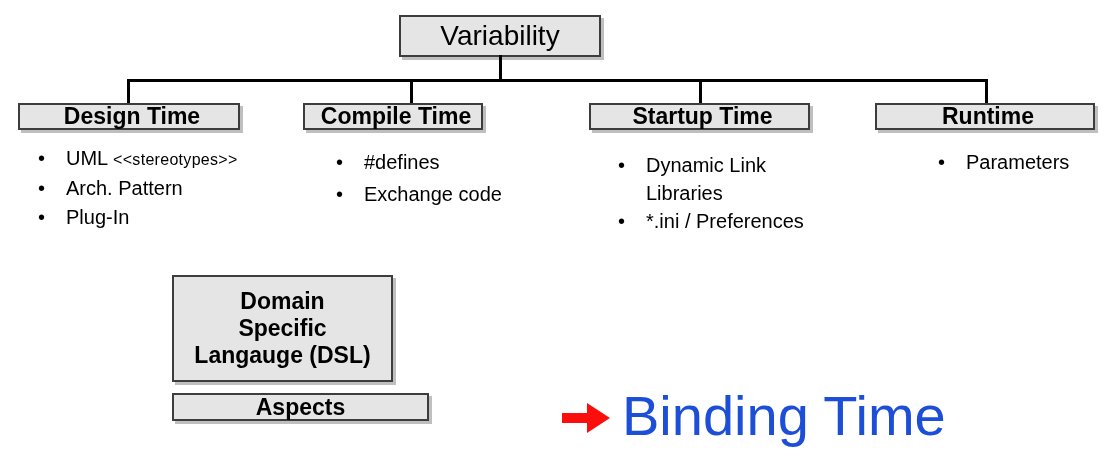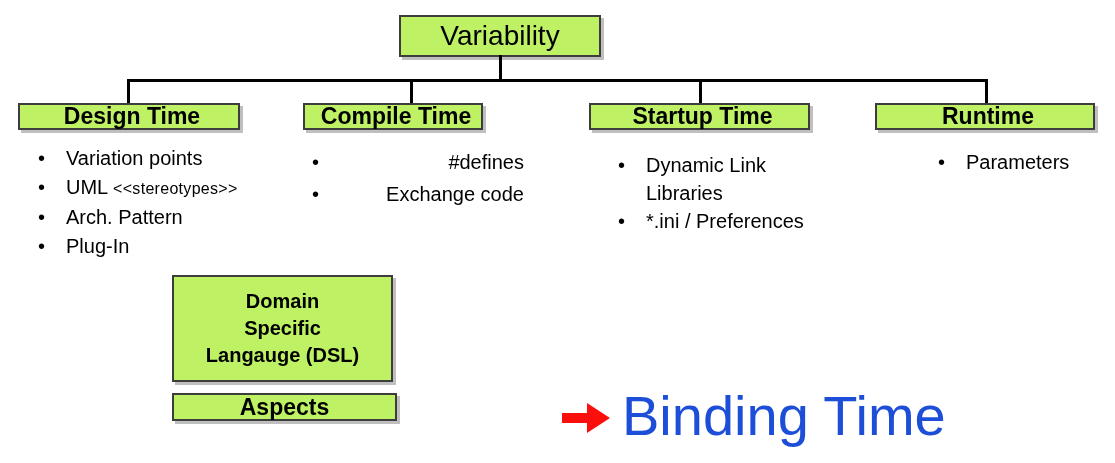--- a/index.html
+++ b/index.html
@@ -3,21 +3,21 @@
 <meta charset="utf-8">
 <style>
   html,body{margin:0;padding:0;}
   body{
     width:1115px;height:463px;position:relative;background:#ffffff;
     font-family:"Liberation Sans",sans-serif;color:#000;overflow:hidden;
   }
   .abs{position:absolute;}
   .gbox{
     position:absolute;
-    background:#bef264;
+    background:#e5e5e5;
     border:2px solid #3d3d3d;
     box-shadow:3px 3px 0 rgba(0,0,0,0.25);
     box-sizing:border-box;
     display:flex;align-items:center;justify-content:center;
     text-align:center;
   }
   .root-box{left:399px;top:15px;width:202px;height:42px;font-size:28px;}
   .branch-box{top:103px;height:27px;font-size:23px;font-weight:bold;padding-left:6px;}
   .box-design{left:18px;width:222px;}
   .box-compile{left:303px;width:180px;}
@@ -34,22 +34,22 @@
     position:relative;padding-left:36px;line-height:29px;
   }
   ul.blist li::before{
     content:"\2022";position:absolute;left:8px;top:0;
   }
   ul.list-compile li{margin-bottom:3px;}
   ul.list-startup li{line-height:28px;}
   ul.list-runtime li{line-height:28px;}
   .small-suffix{font-size:16px;letter-spacing:0.3px;}
   .dsl-box{left:172px;top:275px;width:221px;height:107px;
-    font-size:20px;font-weight:bold;line-height:27px;white-space:pre-line;}
-  .aspects-box{left:172px;top:393px;width:225px;height:28px;
+    font-size:23px;font-weight:bold;line-height:27px;white-space:pre-line;}
+  .aspects-box{left:172px;top:393px;width:257px;height:28px;
     font-size:23px;font-weight:bold;}
   .arrow-icon{position:absolute;left:562px;top:401px;width:50px;height:34px;}
   .annotation-text{
     position:absolute;left:622px;top:387px;
     font-size:56px;line-height:58px;color:#1d4ed8;white-space:nowrap;
   }
 </style>
 </head>
 <body>
 
@@ -71,27 +71,26 @@
   <span>Compile Time</span>
 </div>
 <div class="gbox branch-box box-startup">
   <span>Startup Time</span>
 </div>
 <div class="gbox branch-box box-runtime">
   <span>Runtime</span>
 </div>
 
 <ul class="blist list-design" style="left:30px;top:144px;width:260px;">
-  <li><span>Variation points</span></li>
   <li><span>UML</span> <span class="small-suffix">&lt;&lt;stereotypes&gt;&gt;</span></li>
   <li><span>Arch. Pattern</span></li>
   <li><span>Plug-In</span></li>
 </ul>
 
-<ul class="blist list-compile" style="left:304px;top:148px;width:220px;text-align:right;">
+<ul class="blist list-compile" style="left:328px;top:148px;width:220px;">
   <li><span>#defines</span></li>
   <li><span>Exchange code</span></li>
 </ul>
 
 <ul class="blist list-startup" style="left:610px;top:151px;width:206px;">
   <li><span>Dynamic Link Libraries</span></li>
   <li><span>*.ini / Preferences</span></li>
 </ul>
 
 <ul class="blist list-runtime" style="left:930px;top:148px;width:210px;">

